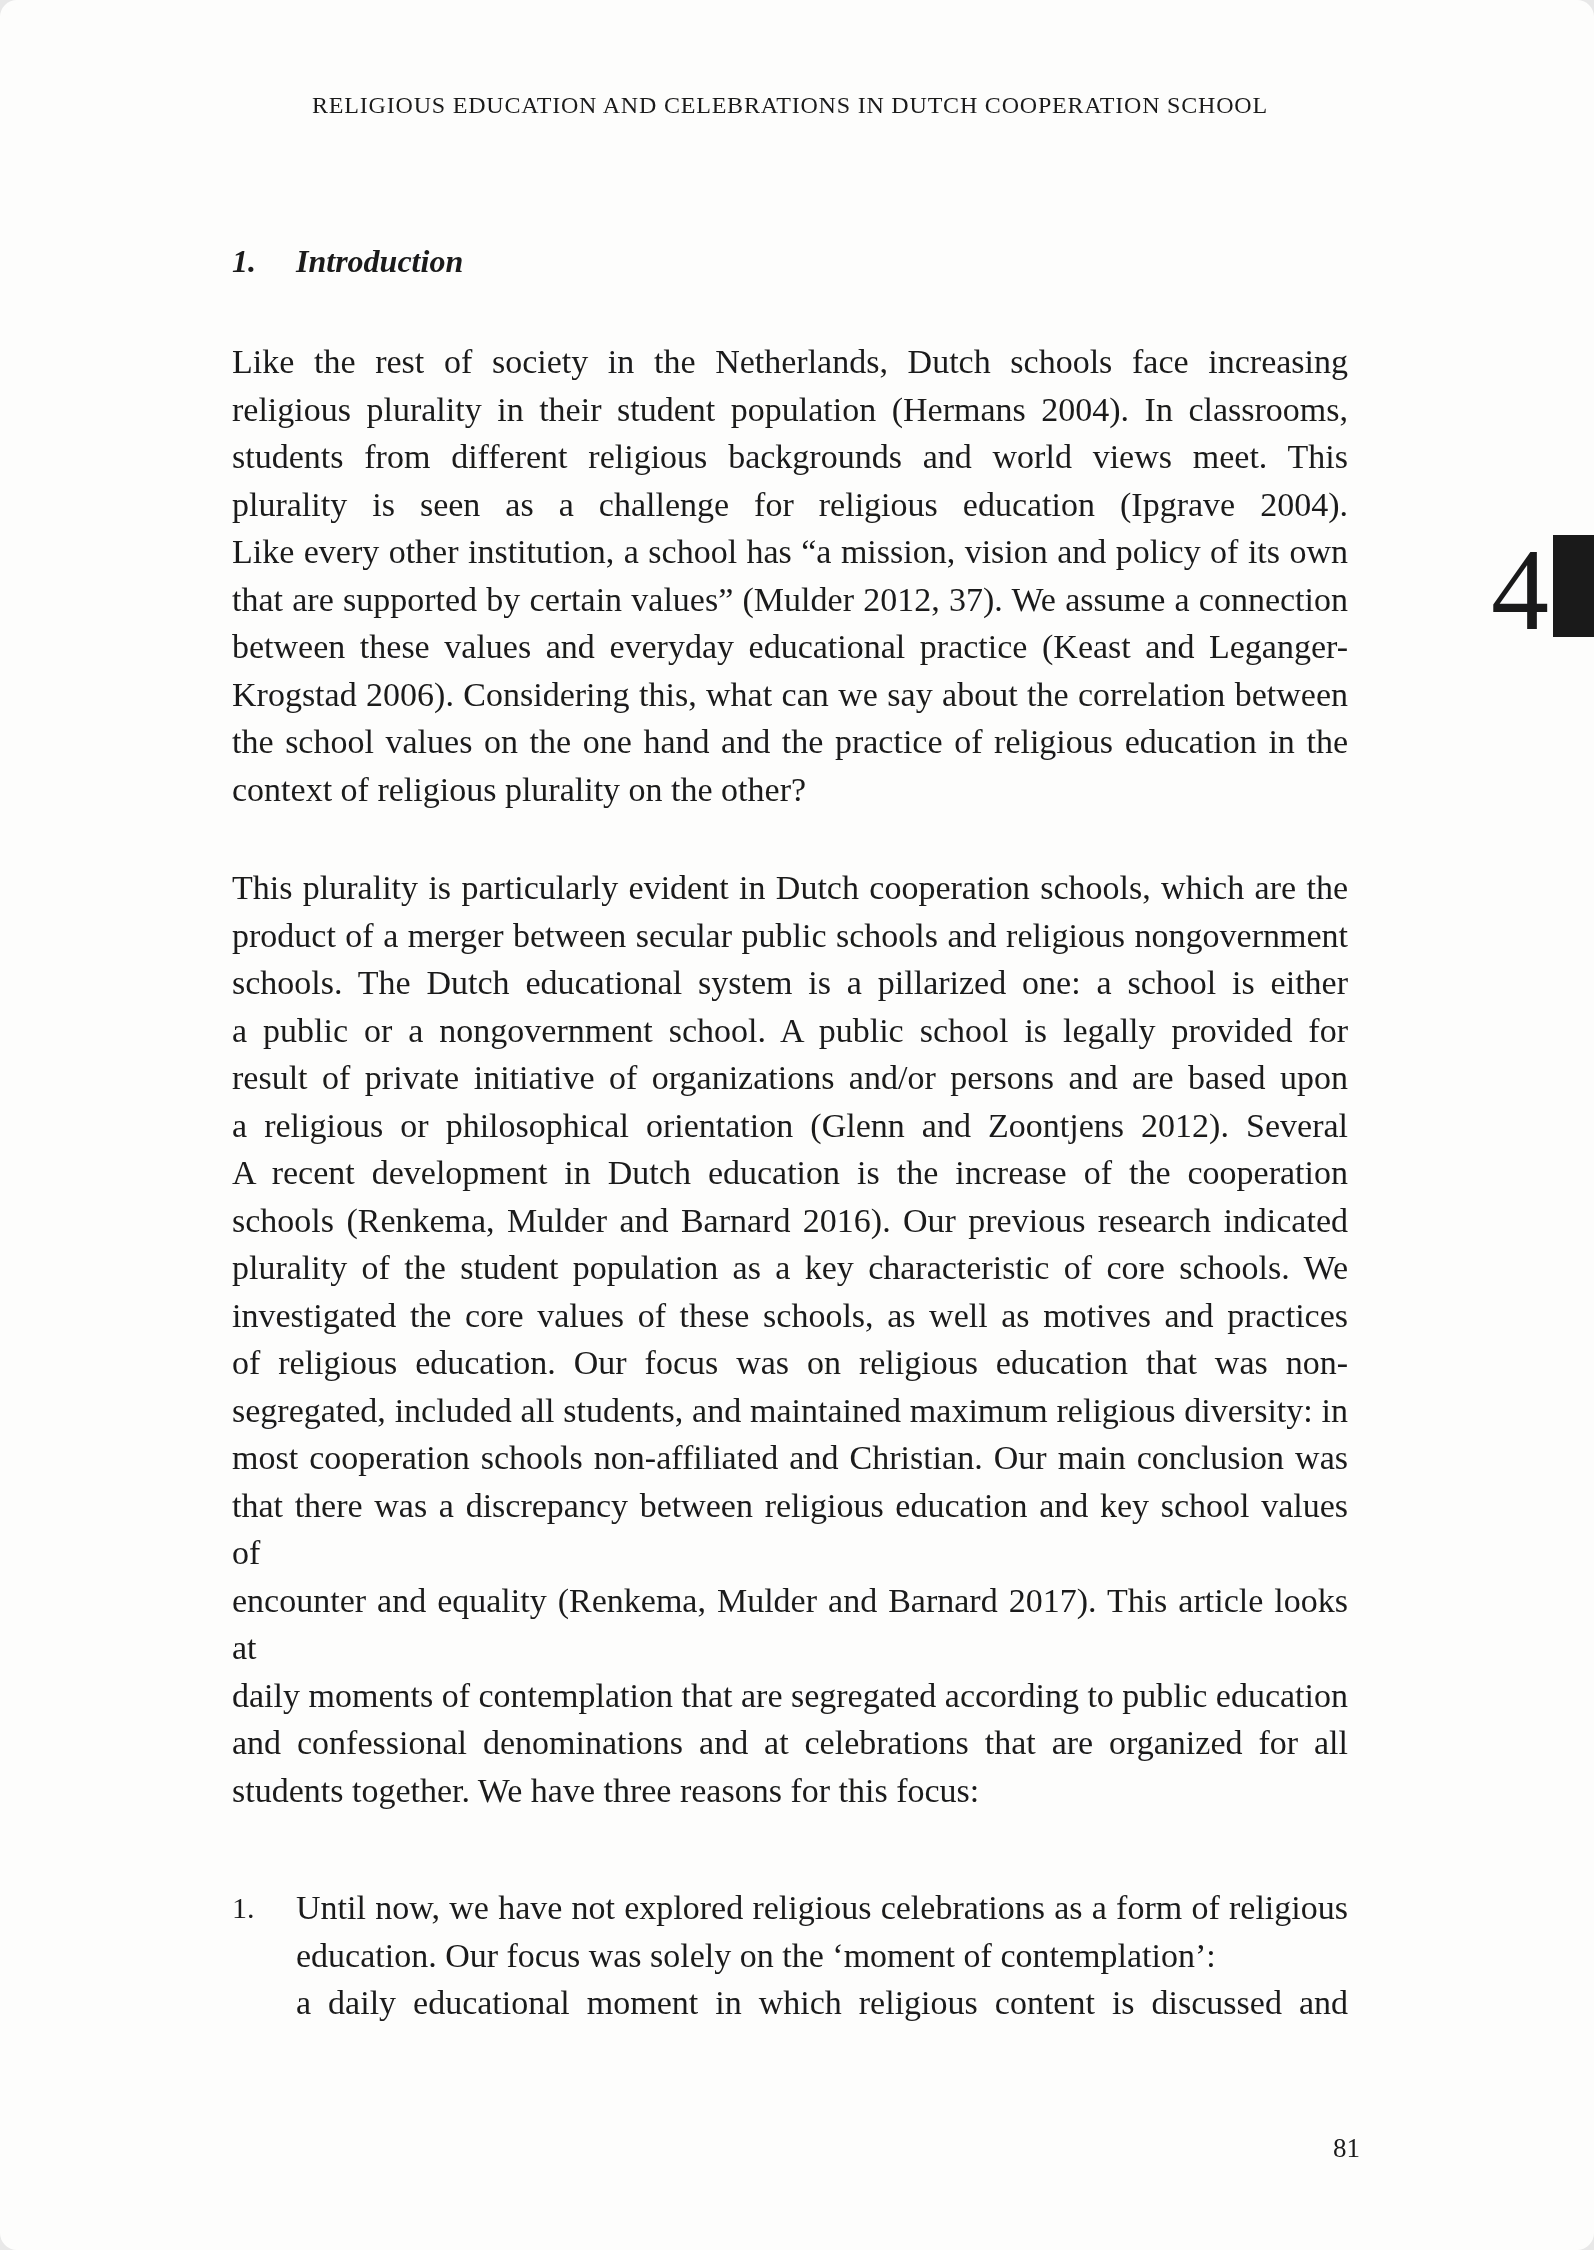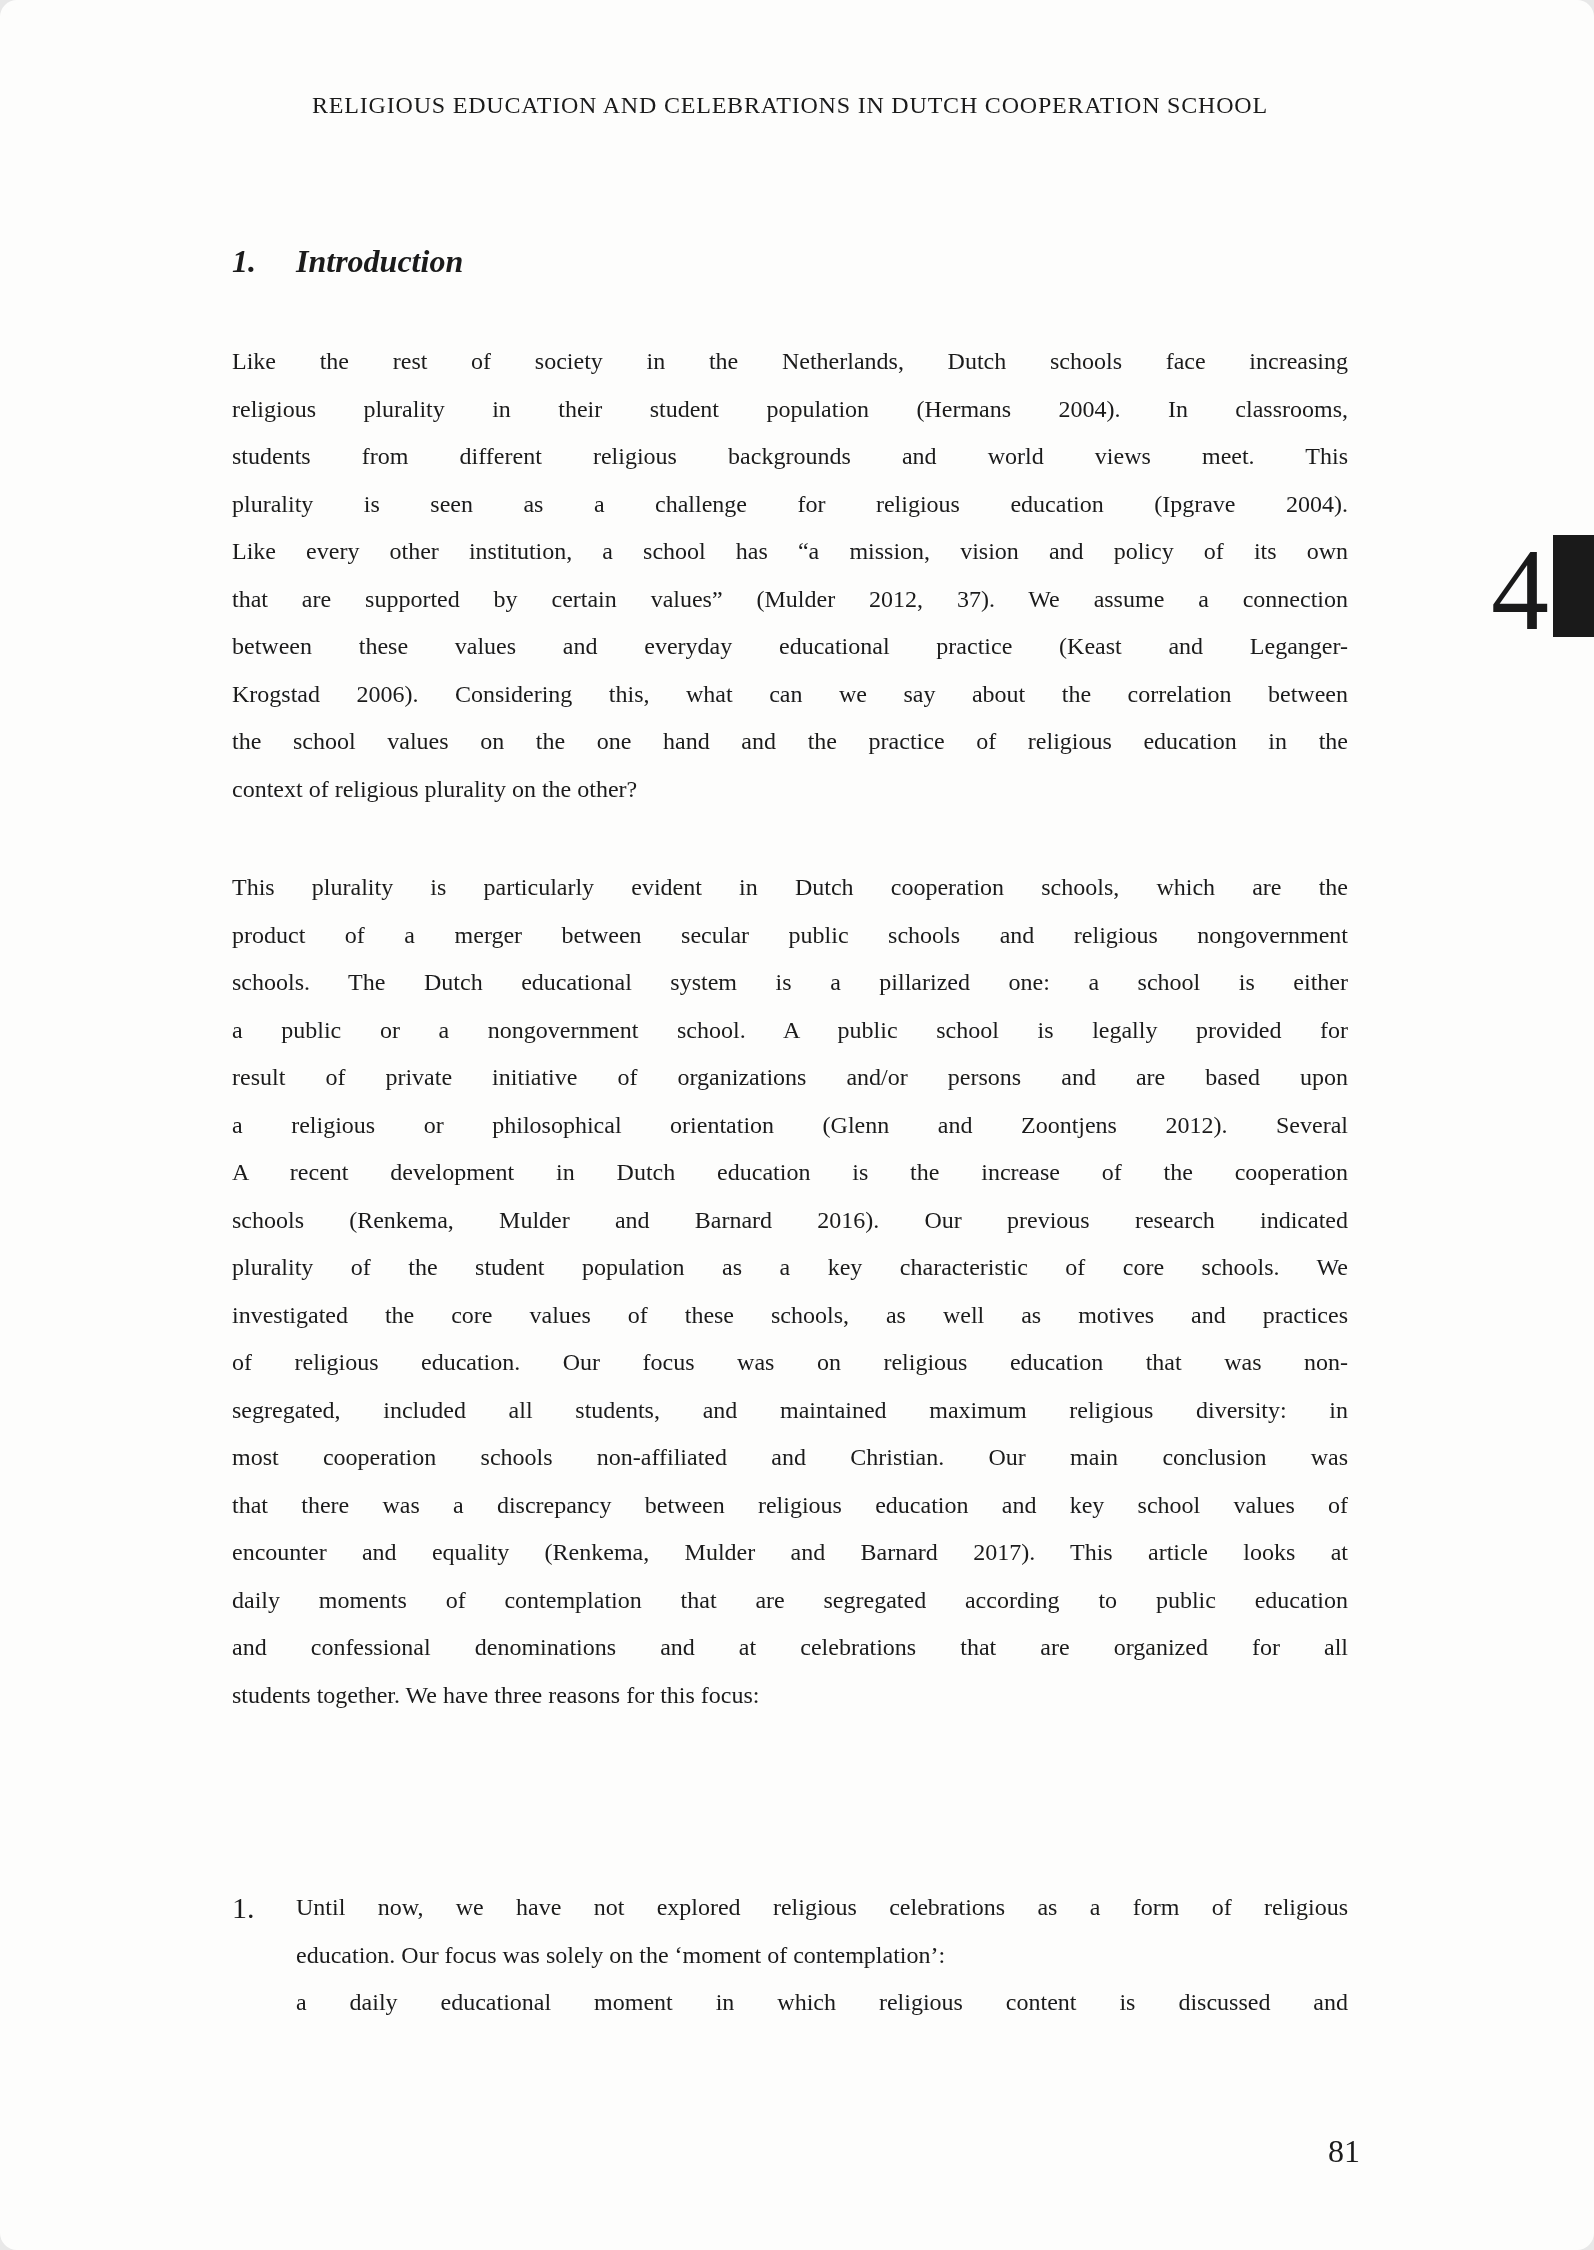--- a/index.html
+++ b/index.html
@@ -66,21 +66,21 @@
     flex: none;
   }
   .para {
     position: absolute;
     left: 232px;
     width: 1116px;
   }
   .para-1 { top: 338px; }
   .para-2 { top: 864px; }
   .line {
-    font-size: 24px;
+    font-size: 34px;
     line-height: 47.5px;
     text-align: justify;
     text-align-last: justify;
     white-space: normal;
   }
   .line.noj {
     text-align-last: left;
   }
   .list-item {
     position: absolute;
@@ -98,21 +98,21 @@
   .li-body {
     flex: 1;
     min-width: 0;
   }
   .page-number {
     position: absolute;
     top: 2133px;
     left: 232px;
     width: 1128px;
     text-align: right;
-    font-size: 32px;
+    font-size: 27px;
   }
 </style>
 </head>
 <body>
 
 <div class="page">
 
   <div class="running-head">RELIGIOUS EDUCATION AND CELEBRATIONS IN DUTCH COOPERATION SCHOOL</div>
 
   <div class="chapter-tab">

